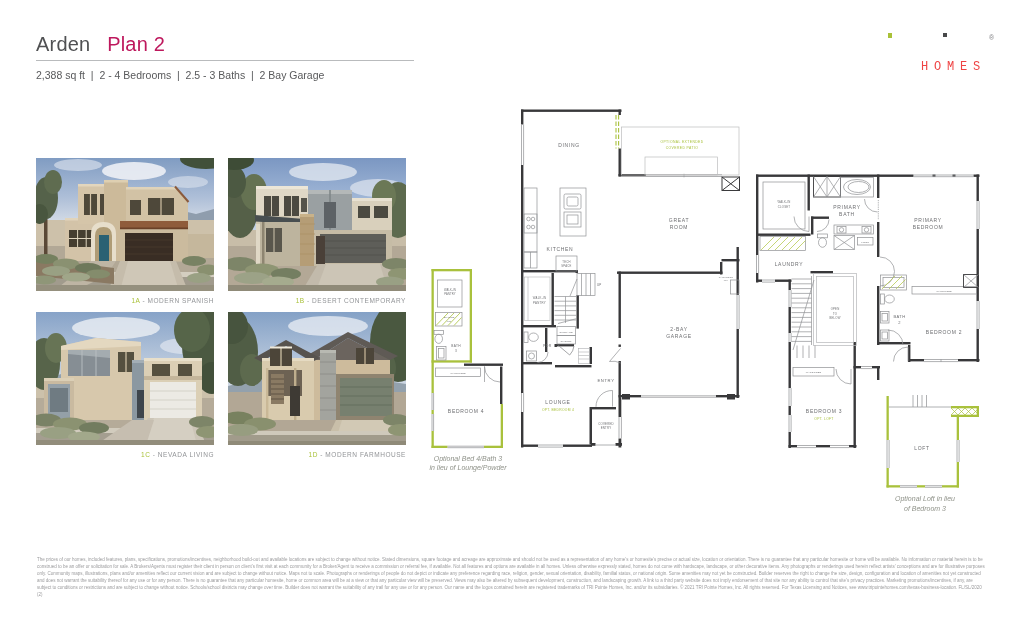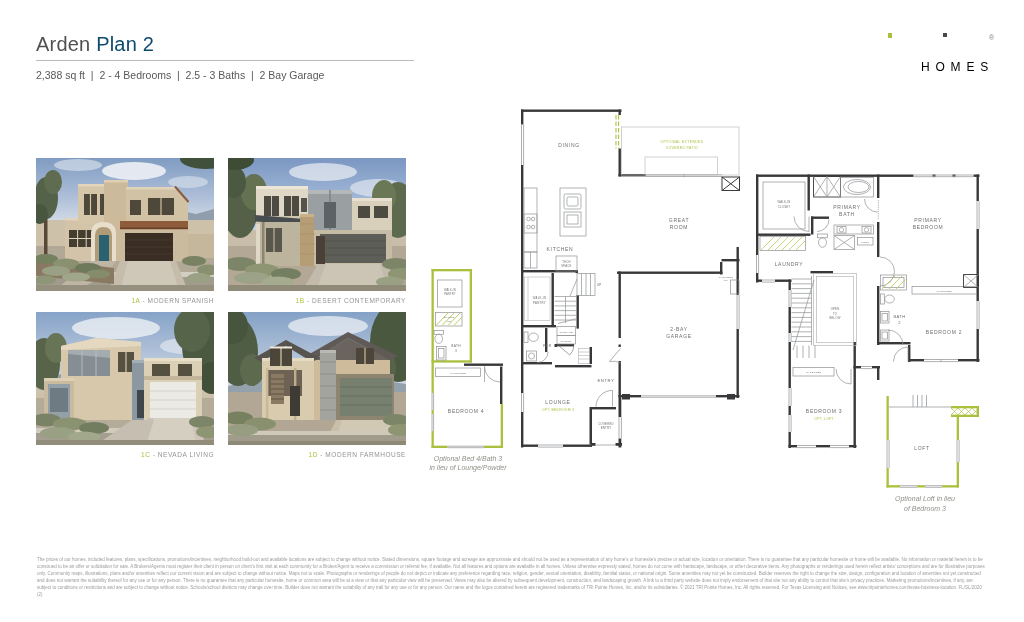--- a/index.html
+++ b/index.html
@@ -3,34 +3,34 @@
 <meta charset="utf-8">
 <style>
   html,body{margin:0;padding:0;}
   body{width:1024px;height:622px;position:relative;background:#ffffff;
        font-family:"Liberation Sans",sans-serif;overflow:hidden;}
   .abs{position:absolute;}
 </style>
 </head>
 <body>
 
-<div class="abs" style="left:36px;top:34px;font-size:20px;line-height:20px;color:#505153;letter-spacing:.2px;">Arden <span style="color:#0c4a6e;">Plan 2</span></div>
+<div class="abs" style="left:36px;top:34px;font-size:20px;line-height:20px;color:#505153;letter-spacing:.2px;">Arden <span style="color:#be185d;margin-left:11px;">Plan 2</span></div>
 
 <div class="abs" style="left:36px;top:60px;width:378px;height:1px;background:#b9bbbd;"></div>
 
 <div class="abs" style="left:36px;top:68.5px;font-size:10.5px;color:#58595b;">2,388 sq ft&nbsp; |&nbsp; 2 - 4 Bedrooms&nbsp; |&nbsp; 2.5 - 3 Baths&nbsp; |&nbsp; 2 Bay Garage</div>
 
 <div class="abs" style="left:869px;top:27px;width:130px;height:48px;">
 
   <div style="position:absolute;left:18.5px;top:6px;width:4.6px;height:4.6px;background:#a9c138;"></div>
 
   <div style="position:absolute;left:74px;top:6px;width:4.2px;height:4.2px;background:#47484a;"></div>
   <div style="position:absolute;left:120px;top:7px;font-size:7px;color:#808184;">®</div>
 
-  <div style="position:absolute;left:52px;top:32.5px;font-size:12px;color:#000000;letter-spacing:5.8px;">HOMES</div>
+  <div style="position:absolute;left:52px;top:32.5px;font-size:12px;color:#ef4444;letter-spacing:5.8px;font-family:Liberation Mono, monospace;">HOMES</div>
 </div>
 
 <svg class="abs" style="left:36px;top:158px;" width="178" height="133" viewBox="0 0 178 133" id="ph1">
   <defs>
     <linearGradient id="sky1" x1="0" y1="0" x2="0" y2="1">
       <stop offset="0" stop-color="#809cc2"></stop>
         <stop offset=".6" stop-color="#aebfd8"></stop>
         <stop offset="1" stop-color="#d6dde7"></stop>
     </linearGradient>
   </defs>

